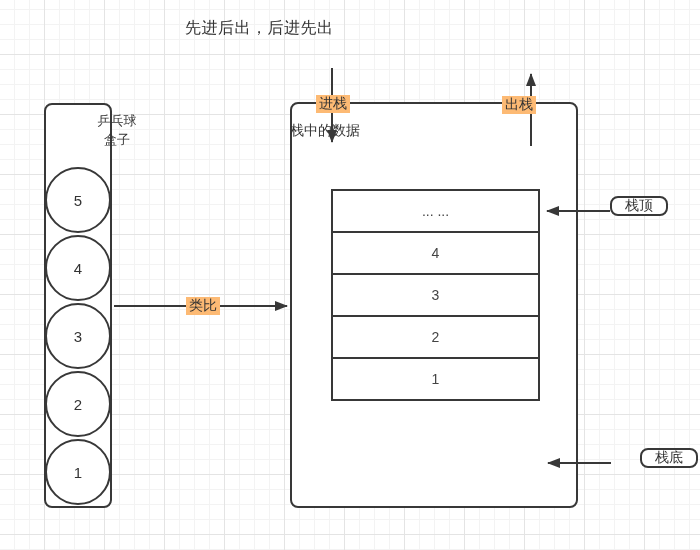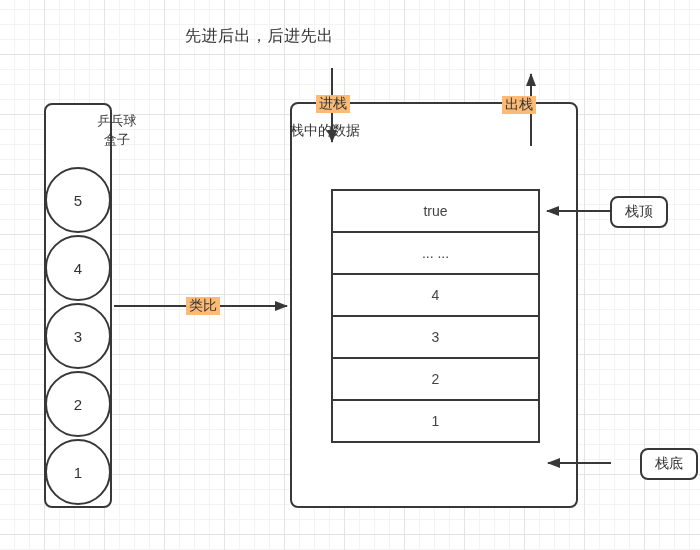--- a/index.html
+++ b/index.html
@@ -19,21 +19,20 @@
     background-size: 60px 60px, 60px 60px, 15px 15px, 15px 15px;
     background-position: 44px 0, 0 54px, 14px 0, 0 9px;
   }
   .abs { position: absolute; }
 
   .title {
     left: 185px; top: 18px;
     font-size: 16px;
     letter-spacing: 0.5px;
     white-space: nowrap;
-    margin-top: 8px;
   }
 
   .shape {
     border: 2px solid #383838;
     background: #ffffff;
     box-sizing: border-box;
   }
 
   .pp-box {
     left: 44px; top: 103px;
@@ -92,21 +91,21 @@
 
   .inline-label {
     background: #fdba74;
     font-size: 14px;
     padding: 0 3px;
     transform: translate(-50%, -50%);
     white-space: nowrap;
   }
 
   .anno-box {
-    width: 58px; height: 32px;
+    width: 58px; height: 20px;
     border-radius: 8px;
     display: flex;
     align-items: center;
     justify-content: center;
     font-size: 14px;
   }
   .anno-top { left: 610px; top: 196px; }
   .anno-bottom { left: 640px; top: 448px; }
 
   svg.overlay {
@@ -128,21 +127,20 @@
 <div class="abs shape ball" style="top:167px">5</div>
 <div class="abs shape ball" style="top:235px">4</div>
 <div class="abs shape ball" style="top:303px">3</div>
 <div class="abs shape ball" style="top:371px">2</div>
 <div class="abs shape ball" style="top:439px">1</div>
 
 <div class="abs shape stack-box"></div>
 <div class="abs stack-title">栈中的数据</div>
 
 <div class="abs cells">
-  <div class="cell">true</div>
   <div class="cell">... ...</div>
   <div class="cell">4</div>
   <div class="cell">3</div>
   <div class="cell">2</div>
   <div class="cell">1</div>
 </div>
 
 <svg class="overlay" width="700" height="550" viewBox="0 0 700 550">
   <defs>
     <marker id="ah" markerWidth="13" markerHeight="10" refX="12" refY="5" orient="auto" markerUnits="userSpaceOnUse">

